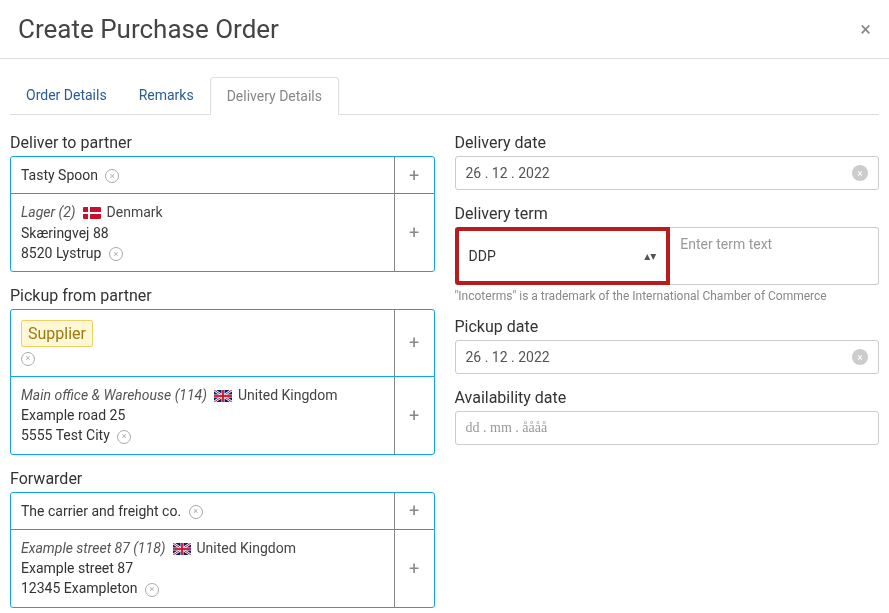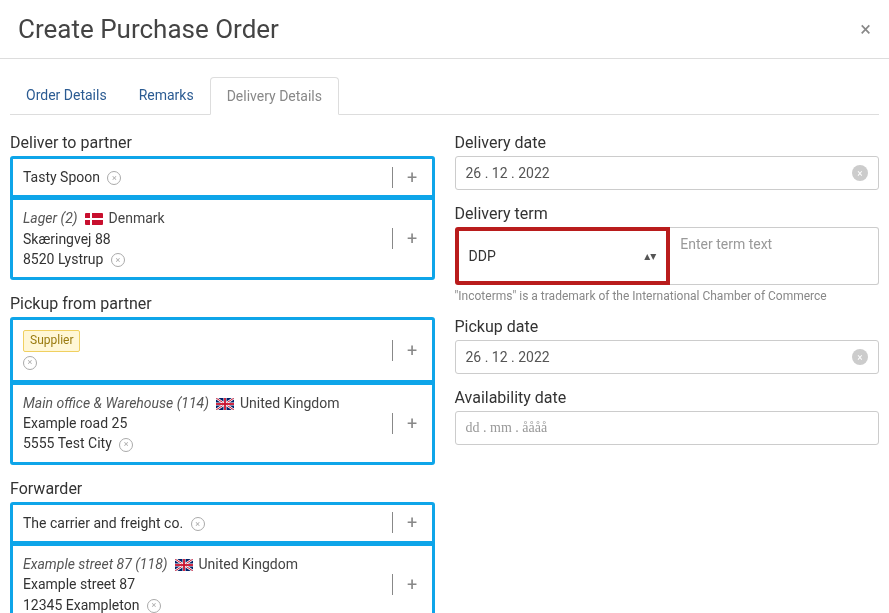--- a/index.html
+++ b/index.html
@@ -9,29 +9,29 @@
   .close-icon { font-size: 20px; color: #888; cursor: pointer; }
   hr.top-rule { border: none; border-top: 1px solid #ddd; }
   .content { padding: 0 10px 10px 10px; }
   .tabs { display: flex; margin-top: 18px; border-bottom: 1px solid #ddd; }
   .tab { padding: 10px 16px; color: #2b5b92; cursor: pointer; }
   .tab.active { color: #888; border: 1px solid #ddd; border-bottom: 1px solid #fff; margin-bottom: -1px; border-radius: 4px 4px 0 0; }
   .columns { display: flex; gap: 20px; margin-top: 10px; }
   .col { flex: 1; min-width: 0; }
   .section-label { font-size: 16px; color: #333; margin: 8px 0 4px 0; font-weight: 400; }
   .small-note { font-size: 12px; color: #888; margin-top: 4px; }
-  .field-row { display: flex; border: 3px solid #0ea5e9; border-radius: 3px; align-items: center; }
+  .field-row { display: flex; border: 1px solid #0ea5e9; border-radius: 3px; }
   .field-body { flex: 1; padding: 8px 10px; min-width: 0; }
   .add-btn { width: 40px; display: flex; align-items: center; justify-content: center; border-left: 1px solid #888; color: #888; font-size: 18px; cursor: pointer; }
   .field-row + .field-row { margin-top: -1px; }
   .stack > .field-row:first-child { border-radius: 3px 3px 0 0; }
   .stack > .field-row:last-child { border-radius: 0 0 3px 3px; }
   .chip-x { display: inline-flex; align-items: center; justify-content: center; width: 14px; height: 14px; border: 1px solid #aaa; border-radius: 50%; font-size: 9px; line-height: 1; color: #aaa; margin-left: 4px; cursor: pointer; vertical-align: middle; }
   .italic { font-style: italic; color: #555; }
-  .badge { display: inline-block; font-size: 12px; background: #fff7d6; border: 1px solid #f0d060; color: #9a7b10; padding: 1px 6px; border-radius: 2px; margin-top: 2px; }
+  .badge { display: inline-block; font-size: 16px; background: #fff7d6; border: 1px solid #f0d060; color: #9a7b10; padding: 1px 6px; border-radius: 2px; margin-top: 2px; }
   .date-input { width: 100%; display: flex; align-items: center; border: 1px solid #ccc; border-radius: 3px; padding: 8px 10px; }
   .date-input .val { flex: 1; color: #555; }
   .date-input .placeholder { color: #999; font-family: Liberation Serif, serif; }
   .clear-round { width: 16px; height: 16px; border-radius: 50%; background: #ccc; color: #fff; display: flex; align-items: center; justify-content: center; font-size: 10px; cursor: pointer; }
   .term-row { display: flex; }
   .select-box { flex: 1; display: flex; align-items: center; justify-content: space-between; border: 4px solid #b91c1c; border-radius: 3px 0 0 3px; padding: 17px 10px; cursor: pointer; }
   .select-caret { font-size: 12px; color: #555; }
   .term-text { flex: 1; border: 1px solid #ccc; border-left: none; border-radius: 0 3px 3px 0; padding: 8px 10px; color: #999; }
   .flag { display: inline-flex; vertical-align: -2px; margin: 0 2px 0 4px; }
   .flag svg { width: 18px; height: 12px; border-radius: 1px; }

